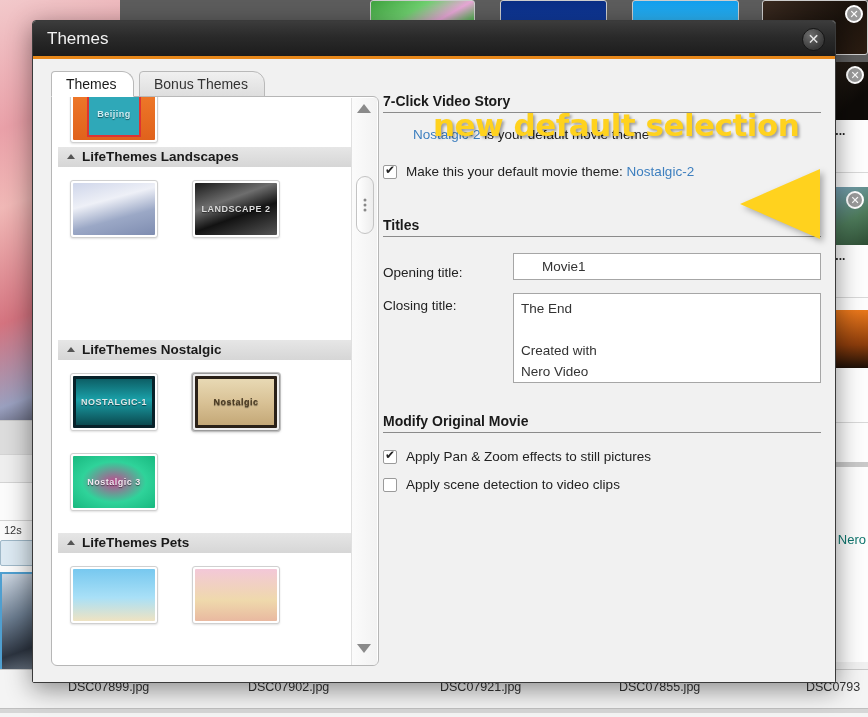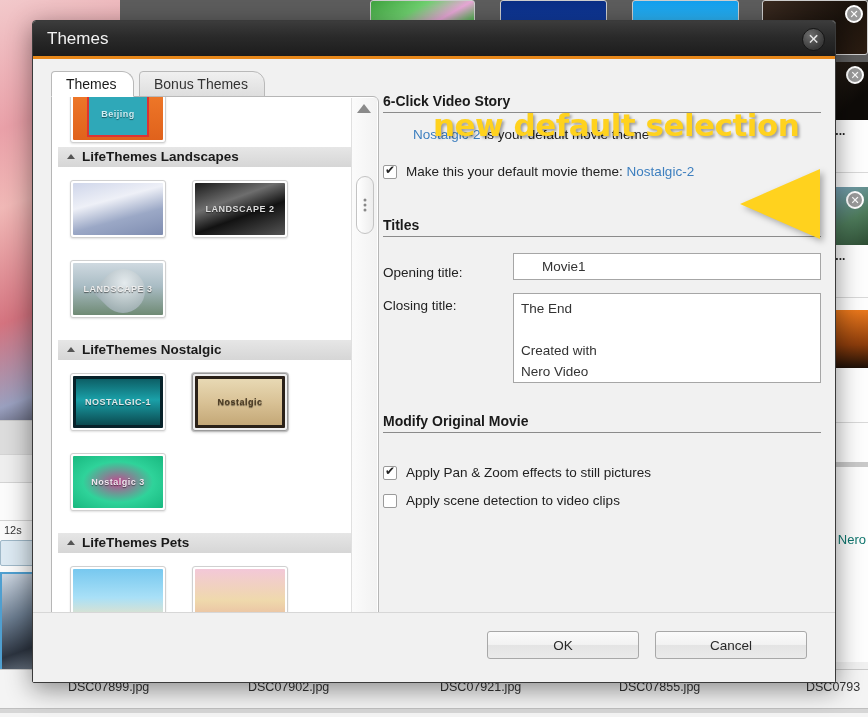--- a/index.html
+++ b/index.html
@@ -168,21 +168,21 @@
     padding-left: 24px; line-height: 20px;
   }
   .group-head .caret {
     position: absolute; left: 9px; top: 7px;
     width: 0; height: 0;
     border-left: 4px solid transparent; border-right: 4px solid transparent;
     border-bottom: 5px solid #555;
   }
 
   .thumb {
-    position: absolute; width: 96px; height: 58px;
+    position: absolute; width: 88px; height: 58px;
     border: 1px solid #d0d0d0; border-radius: 3px;
     background: #fff; padding: 2px;
     box-shadow: 0 1px 2px rgba(0,0,0,.12);
     cursor: pointer;
   }
   .thumb.selected {
     border: 1px solid #9a9a9a; background: #f0f0f0;
     box-shadow: 0 0 0 1px #bfbfbf, 0 1px 3px rgba(0,0,0,.3);
   }
   .thumb .inner {
@@ -398,26 +398,20 @@
           <div class="thumb" style="left:18px; top:83px;">
             <div class="inner th-land1">
               <span class="cap" style="color:#fff;"></span>
             </div>
           </div>
           <div class="thumb" style="left:140px; top:83px;">
             <div class="inner th-land2">
               <span class="cap" style="color:#ddd;">LANDSCAPE 2</span>
             </div>
           </div>
-          <div class="thumb" style="left:18px; top:163px;">
-            <div class="inner th-land3">
-              <div class="drop"></div>
-              <span class="cap" style="color:#eee;">LANDSCAPE 3</span>
-            </div>
-          </div>
 
           <div class="group-head" style="top:243px;">
             <span class="caret"></span>
             <span>LifeThemes Nostalgic</span>
           </div>
           <div class="thumb" style="left:18px; top:276px;">
             <div class="inner th-nos1">
               <span class="cap" style="color:#dfe9ea;">NOSTALGIC-1</span>
             </div>
           </div>
@@ -461,21 +455,21 @@
           </div>
           <div class="arr down">
               <i></i>
             </div>
         </div>
       </div>
     </div>
 
     <div class="right-col">
 
-      <div class="section-title">6-Click Video Story</div>
+      <div class="section-title">7-Click Video Story</div>
 
       <div class="row" style="margin-top:14px;">
         <span class="link">Nostalgic-2</span><span> is your default movie theme</span>
       </div>
 
       <div class="cbrow" style="margin-top:22px;">
         <span class="cbox checked"></span>
         <span><span>Make this your default movie theme: </span><span class="link">Nostalgic-2</span></span>
       </div>
 
@@ -489,31 +483,27 @@
       <div style="display:flex; margin-top:13px;">
         <div class="field-label" style="width:130px; padding-top:5px;">Closing title:</div>
         <textarea class="textinput" style="width: 308px; height: 90px;">The End
 
 Created with
 Nero Video</textarea>
       </div>
 
       <div class="section-title" style="margin-top:30px;">Modify Original Movie</div>
 
-      <div class="cbrow" style="margin-top:32px;">
+      <div class="cbrow" style="margin-top:16px;">
         <span class="cbox checked"></span>
         <span>Apply Pan &amp; Zoom effects to still pictures</span>
       </div>
       <div class="cbrow" style="margin-top:13px;">
         <span class="cbox"></span>
         <span>Apply scene detection to video clips</span>
       </div>
     </div>
 
     <div class="annot-text">new default selection</div>
     <div class="annot-arrow"></div>
   </div>
 
-  <div class="dialog-footer">
-    <button class="btn ok">OK</button>
-    <button class="btn cancel">Cancel</button>
-  </div>
 </div>
 
 </body></html>

